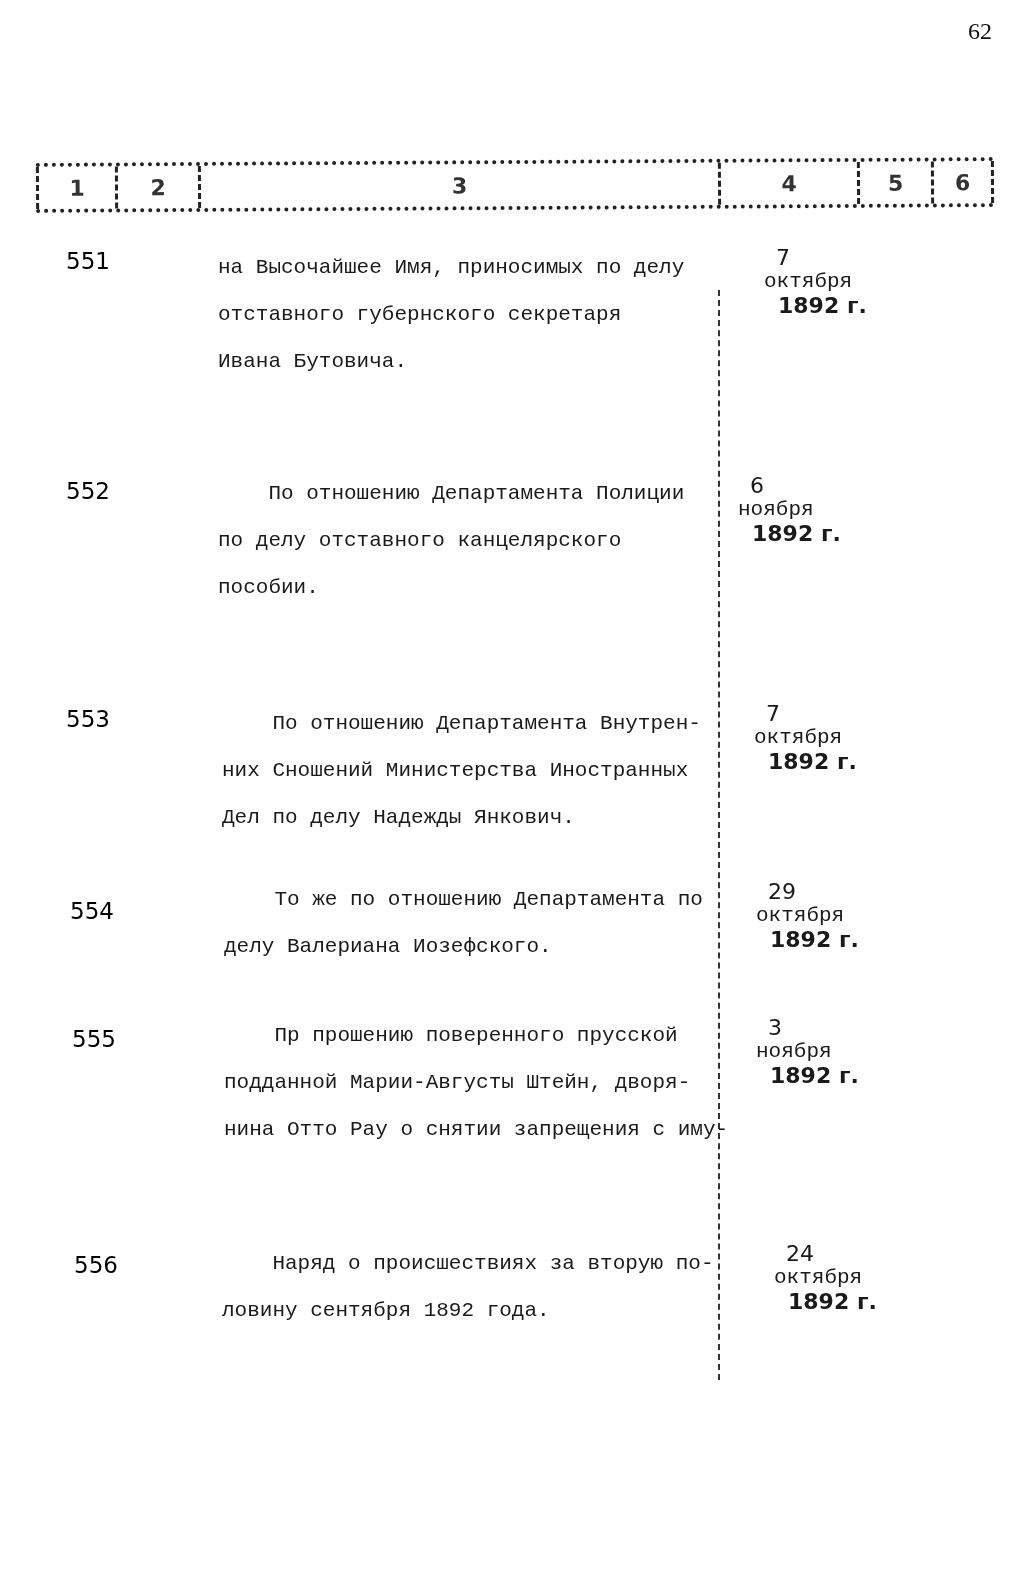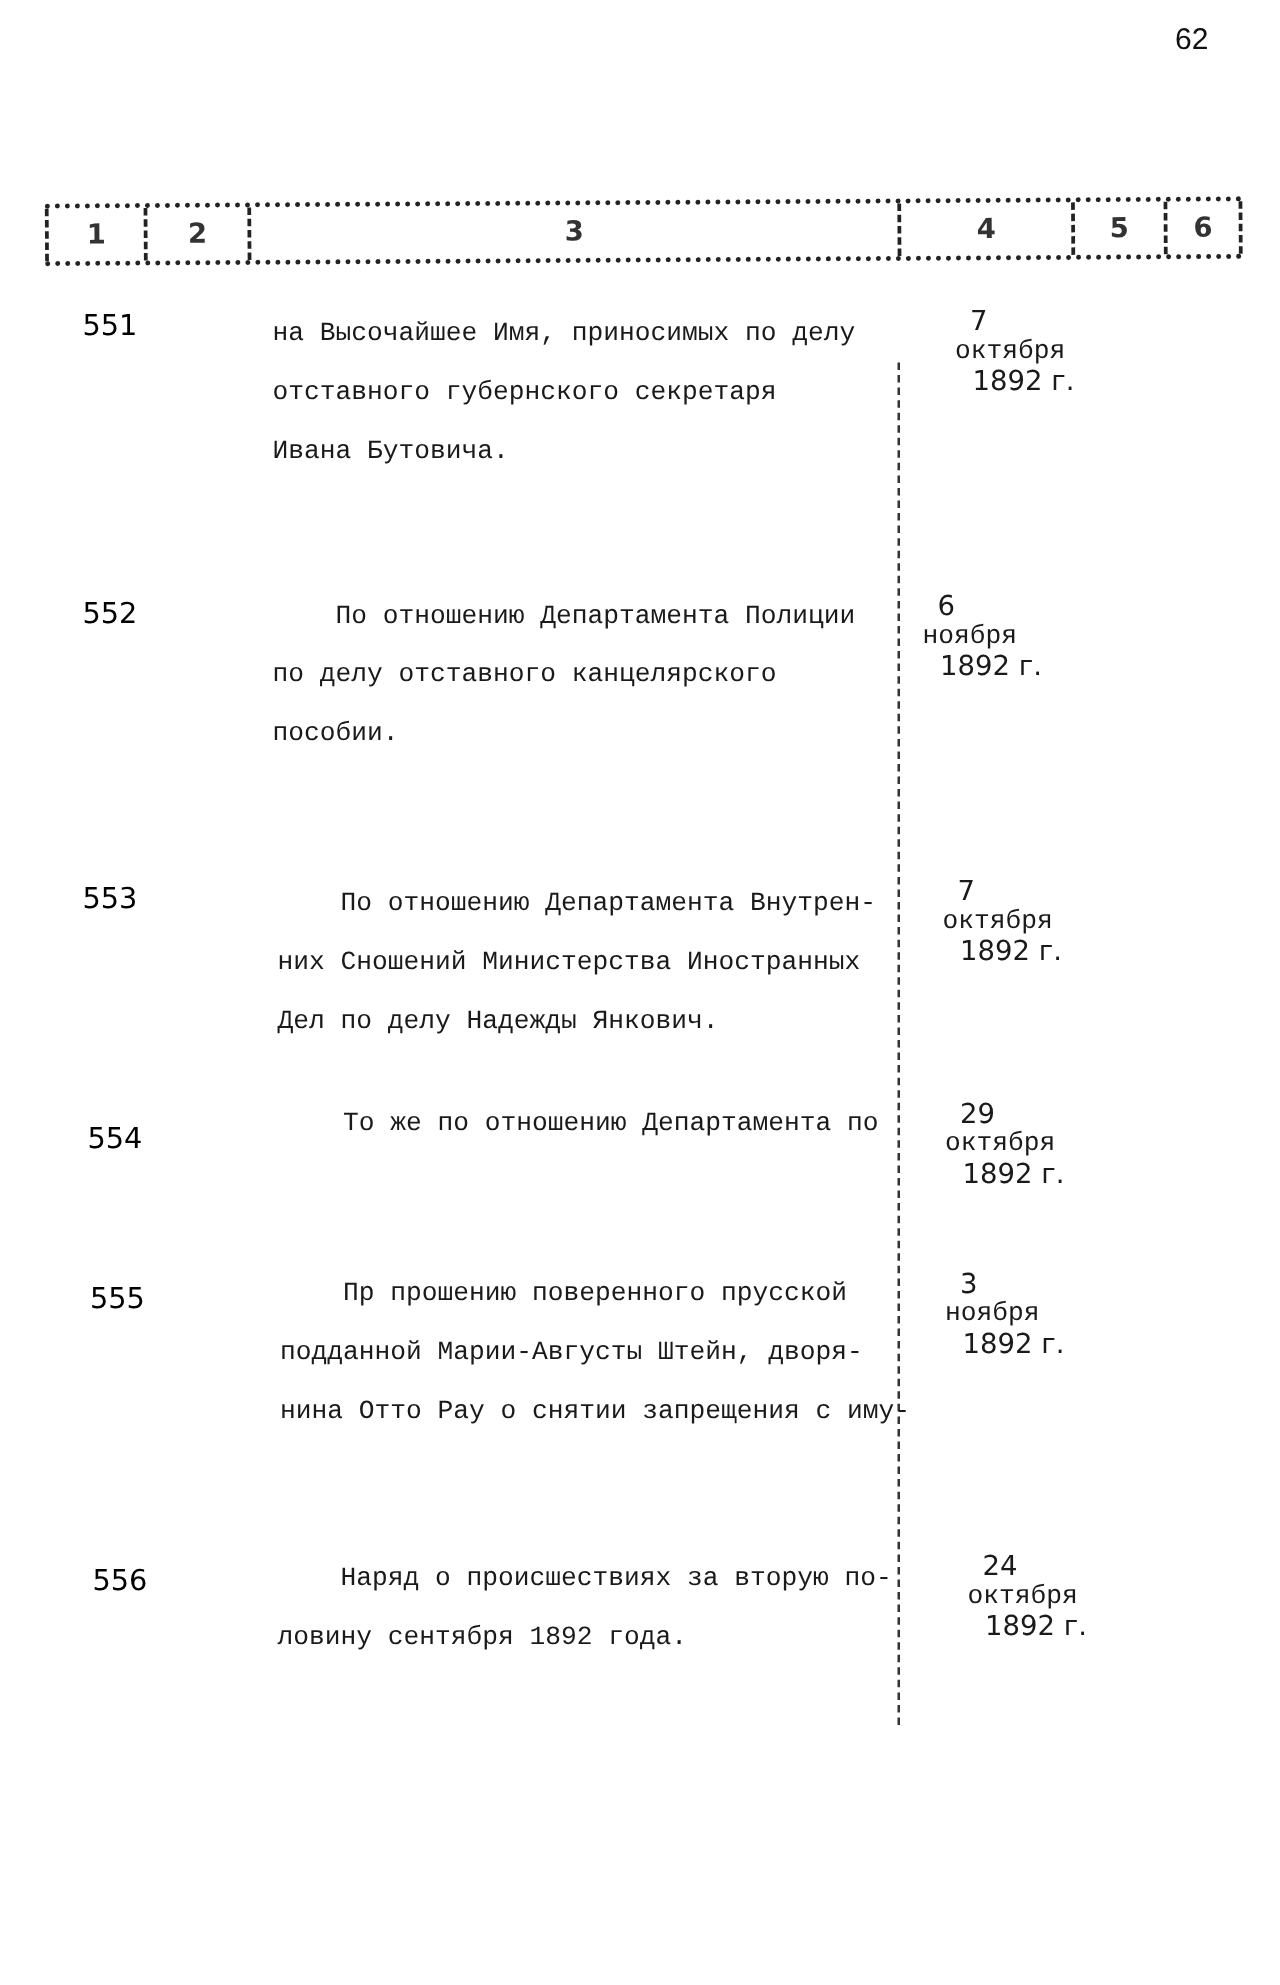--- a/index.html
+++ b/index.html
@@ -2,22 +2,22 @@
 <html><head>
 <meta charset="utf-8">
 <style>
   html, body { margin: 0; padding: 0; background: #ffffff; }
   body {
     width: 1024px; height: 1588px; position: relative; overflow: hidden;
     font-family: "Liberation Mono", "DejaVu Sans Mono", monospace;
     color: #1a1a1a;
   }
   .page-number {
-    position: absolute; left: 940px; top: 18px;
-    font-family: Liberation Sans, sans-serif; font-size: 24px; color: #111;
+    position: absolute; left: 968px; top: 18px;
+    font-family: Liberation Serif, serif; font-size: 24px; color: #111;
   }
   
   .col-header {
     position: absolute; left: 36px; top: 160px; width: 958px; height: 42px;
     border-top: 4px dotted #222; border-bottom: 4px dotted #222;
     display: flex; align-items: center;
     transform: rotate(-0.35deg);
   }
   .col-header .cell {
     height: 100%; display: flex; align-items: center; justify-content: center;
@@ -41,21 +41,21 @@
     position: absolute; left: 218px; top: 0; width: 540px;
     font-size: 21px; line-height: 47px; white-space: pre;
   }
   .entry .date {
     position: absolute; top: 0; width: 120px; text-align: left;
     font-size: 20px; line-height: 24px;
   }
   .date .day, .date .year { font-family: "DejaVu Sans", sans-serif; font-size: 22px; display: block; }
   .date .month { display: block; font-size: 21px; }
   .date .day { padding-left: 12px; }
-  .date .year { padding-left: 14px; }
+  .date .year { padding-left: 14px; font-weight: bold; }
 </style>
 </head>
 <body>
 
 <div class="page-number">62</div>
 
 <div class="col-header">
   <div class="cell c1">1</div>
   <div class="cell c2">2</div>
   <div class="cell c3">3</div>
@@ -91,21 +91,21 @@
   <div class="desc" style="left:222px"><div>    По отношению Департамента Внутрен-</div><div>них Сношений Министерства Иностранных</div><div>Дел по делу Надежды Янкович.</div></div>
   <div class="date" style="left:754px;top:2px">
     <span class="day">7</span>
     <span class="month">октября</span>
     <span class="year">1892 г.</span>
   </div>
 </div>
 
 <div class="entry" style="top:876px">
   <div class="num" style="top:22px;left:70px">554</div>
-  <div class="desc" style="left:224px"><div>    То же по отношению Департамента по</div></div>
+  <div class="desc" style="left:224px"><div>    То же по отношению Департамента по</div><div>делу Валериана Иозефского.</div></div>
   <div class="date" style="left:756px;top:4px">
     <span class="day">29</span>
     <span class="month">октября</span>
     <span class="year">1892 г.</span>
   </div>
 </div>
 
 <div class="entry" style="top:1012px">
   <div class="num" style="top:14px;left:72px">555</div>
   <div class="desc" style="left:224px"><div>    Пр прошению поверенного прусской</div><div>подданной Марии-Августы Штейн, дворя-</div><div>нина Отто Рау о снятии запрещения с иму-</div></div>

